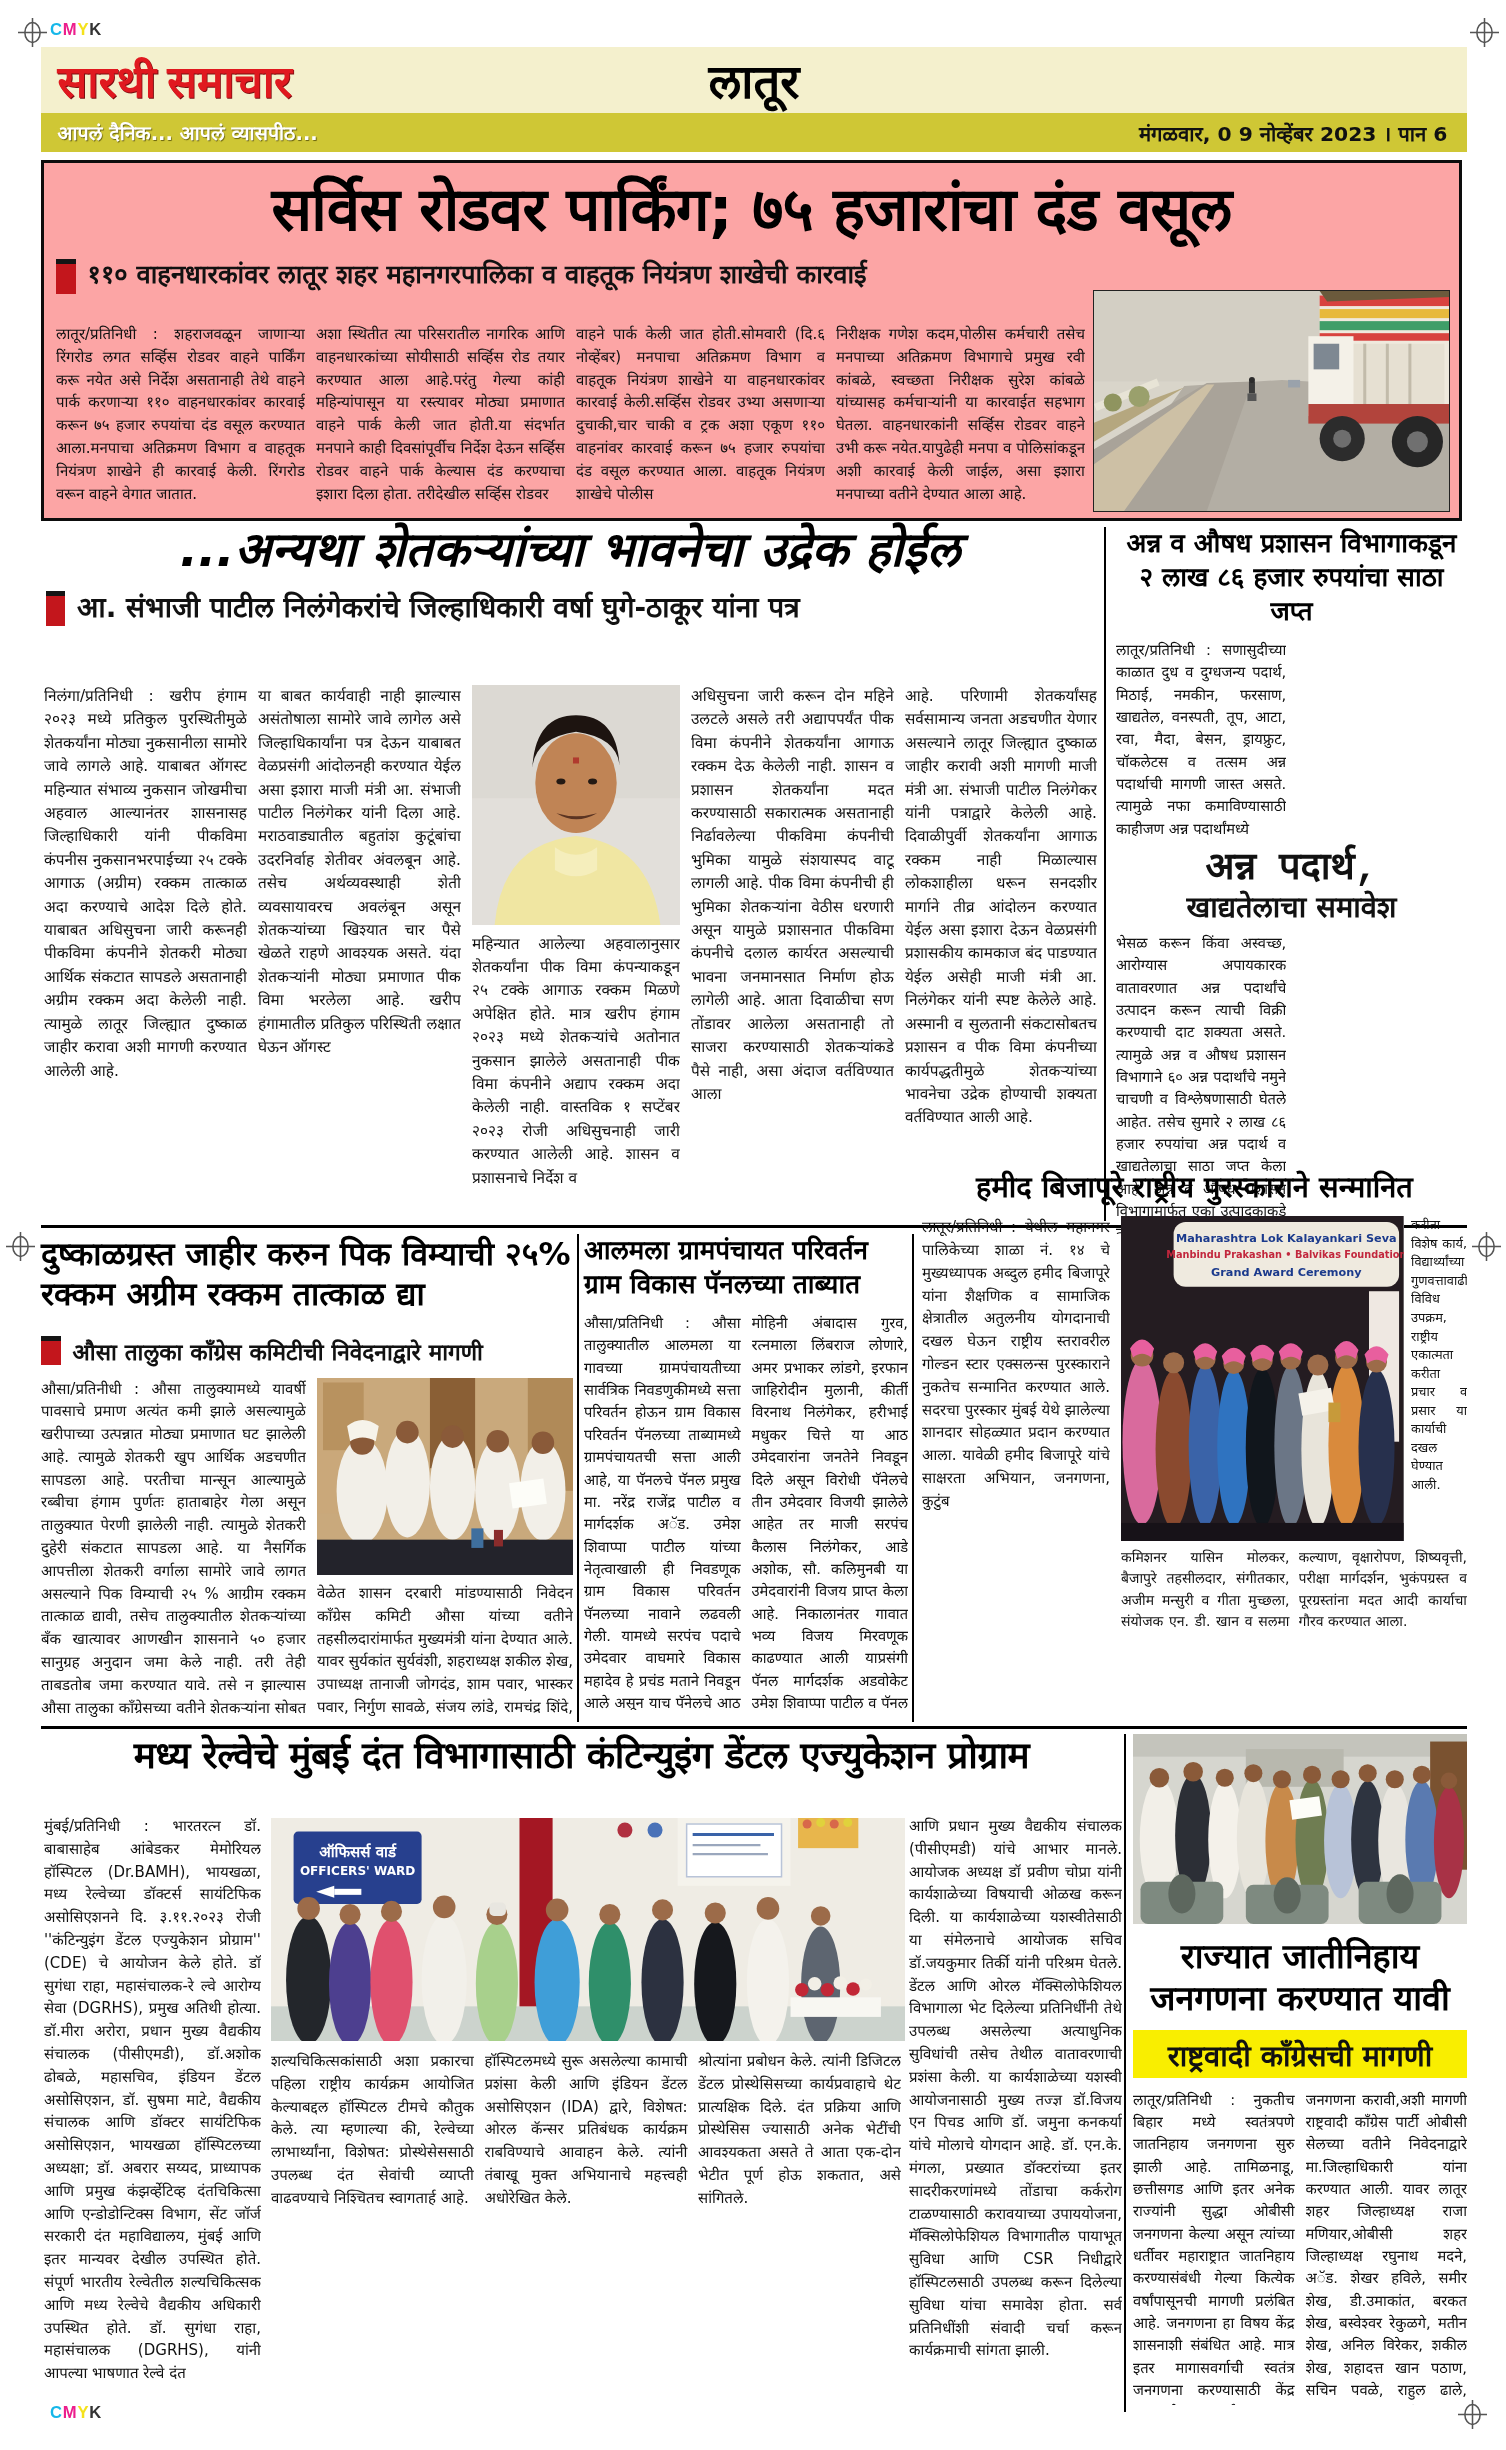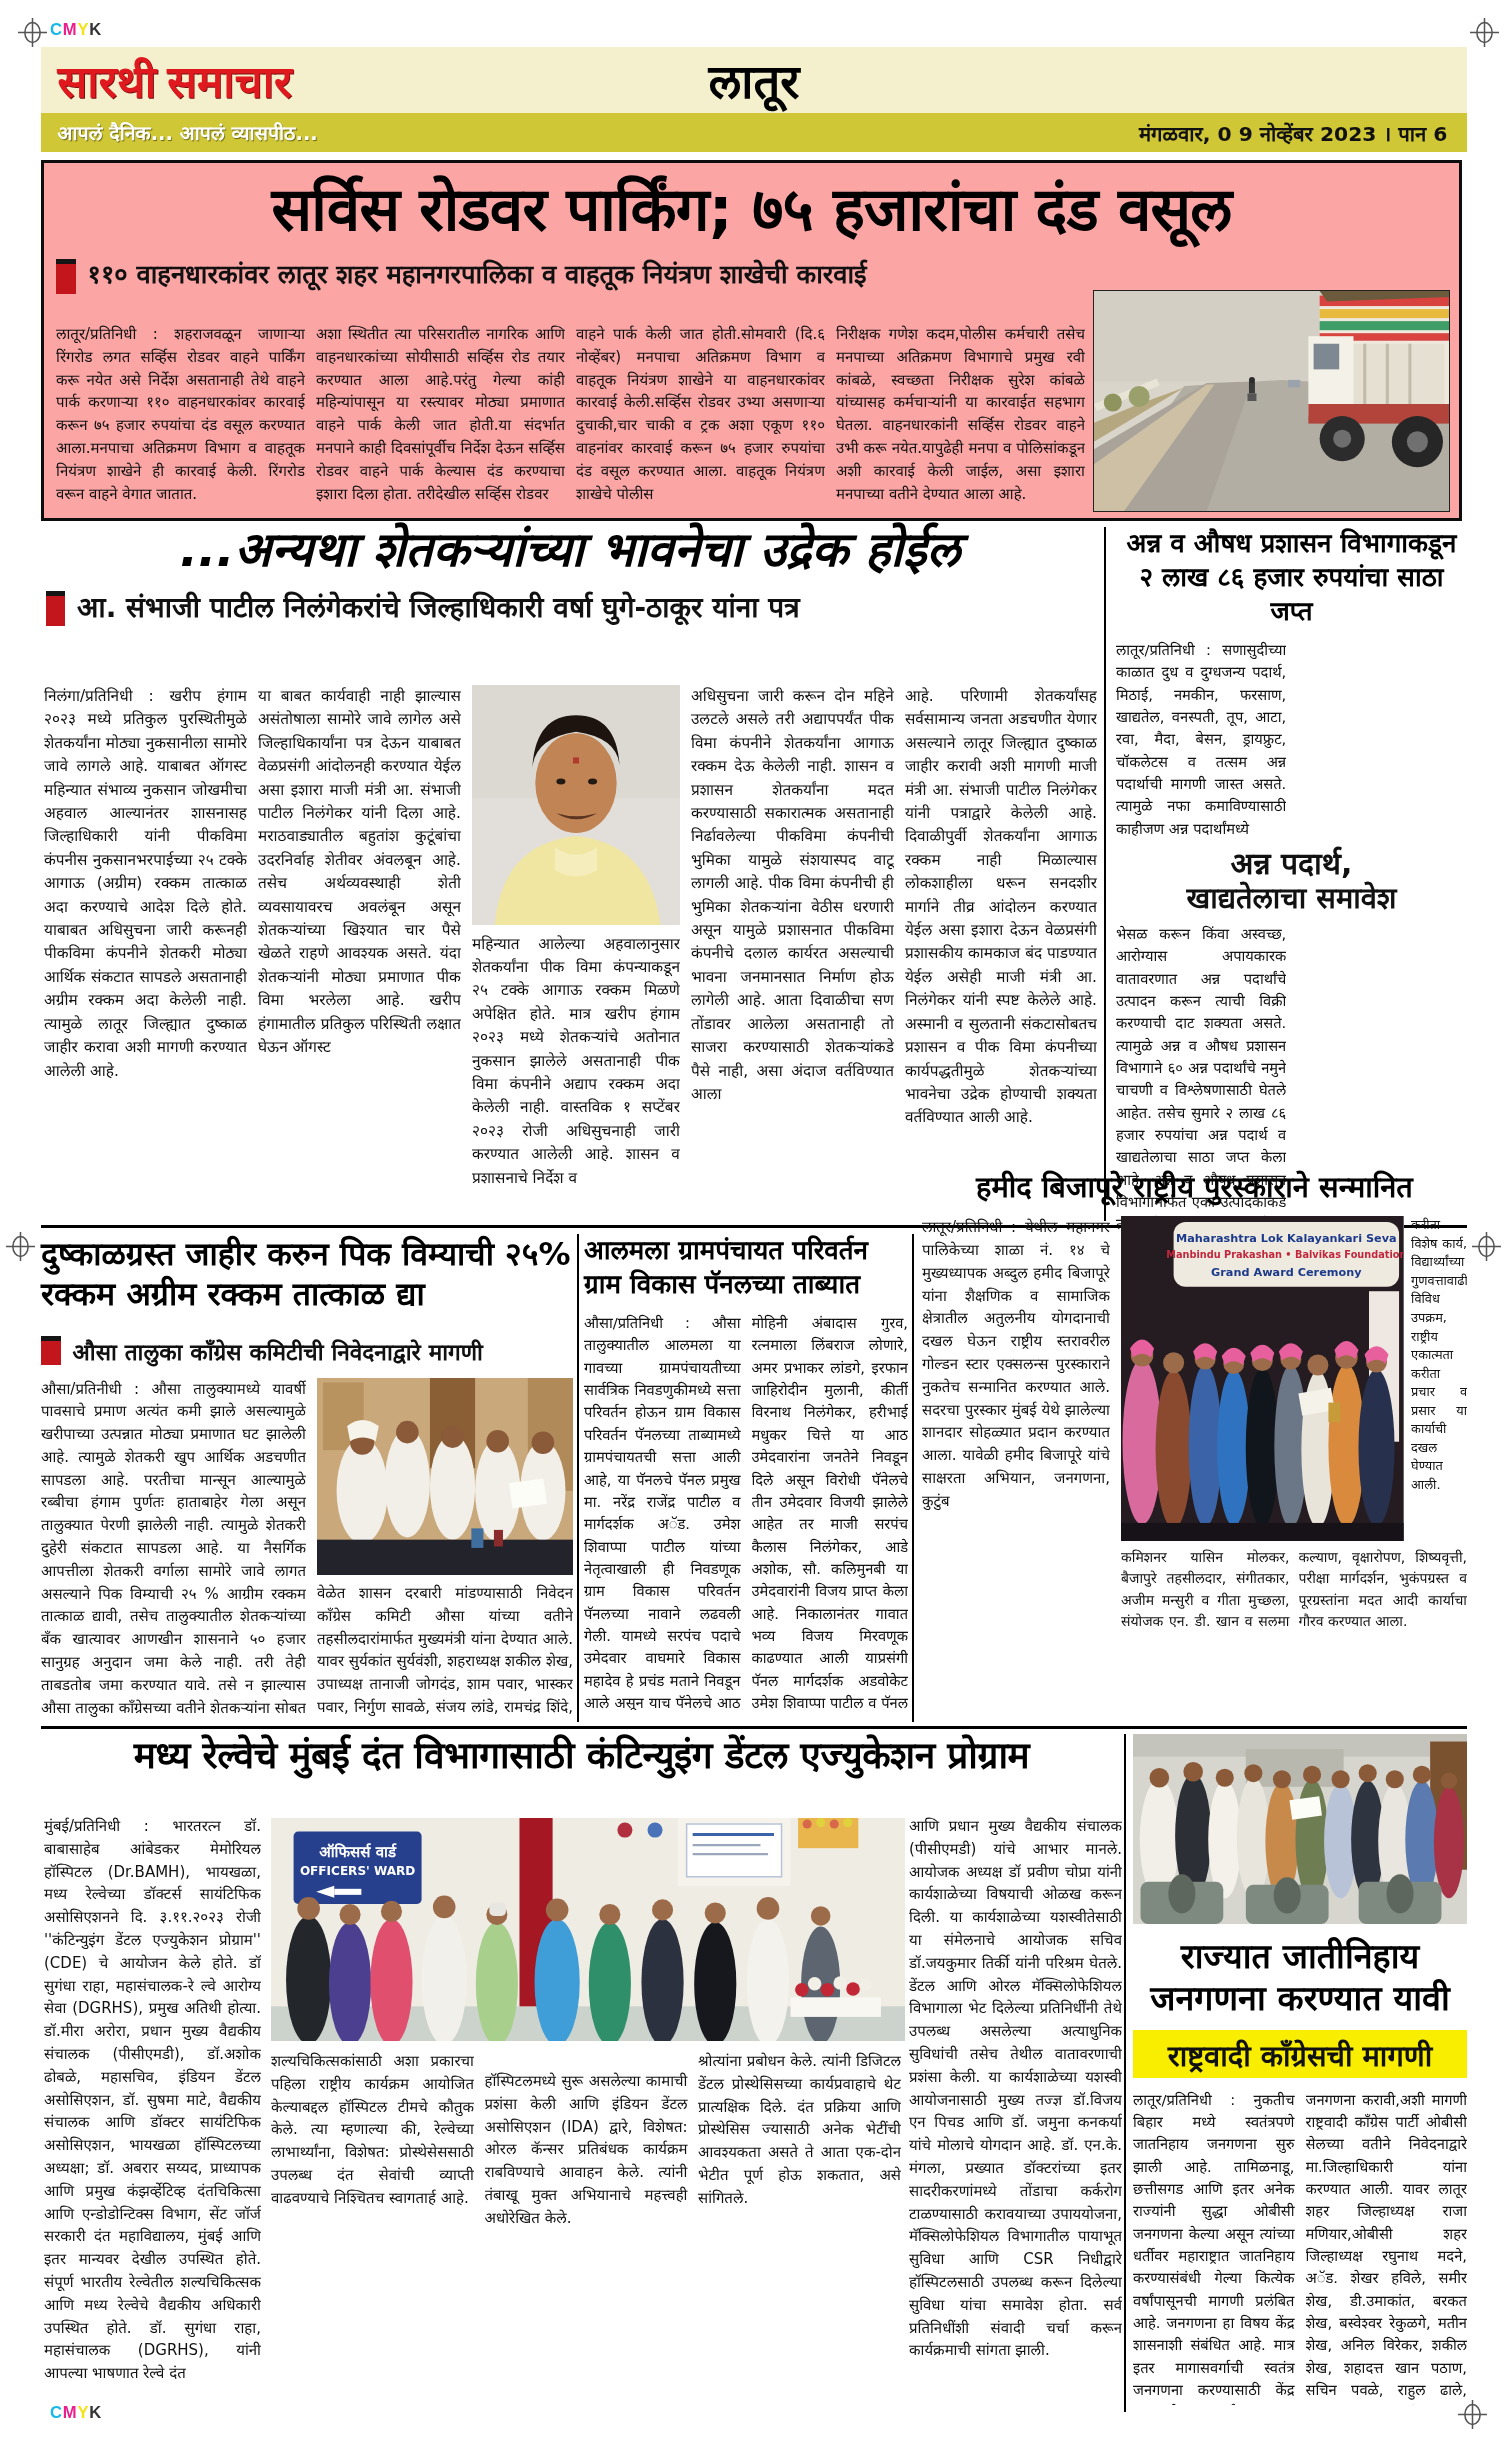--- a/index.html
+++ b/index.html
@@ -19,21 +19,21 @@
   .cmyk{font-size:16.6px;font-weight:bold;letter-spacing:0.8px;font-family:"Liberation Sans",sans-serif;}
   .cmyk .c{color:#16b7e9;} .cmyk .m{color:#ec1e8c;} .cmyk .y{color:#f5e21b;} .cmyk .k{color:#333;}
   
   .masthead-top{background:#f4f0cd;}
   .masthead-band{background:#cfc735;}
   .paper-name{font-family:"Liberation Serif","DejaVu Serif",serif;font-weight:bold;color:#e0191f;font-size:44px;text-shadow:0.8px 0.8px 0 #7a0d10;}
   .edition{font-weight:bold;font-size:47px;color:#000;}
   .tagline{color:#fff;font-weight:bold;font-size:19.6px;text-shadow:0.8px 0.8px 0.8px #6b6510;}
   .dateline{color:#111;font-weight:bold;font-size:20.3px;}
   .inset-hl{font-weight:bold;text-align:center;line-height:1.15;column-span:all;margin:7.5px 0;}
-  .inset-hl .l1{font-size:30px;} .inset-hl .l2{font-size:29px;}
+  .inset-hl .l1{font-size:38px;font-family:Liberation Mono, monospace;} .inset-hl .l2{font-size:29px;}
   .twocol{column-count:2;column-gap:10.5px;}
   .threecol{display:flex;gap:10.5px;}
 </style>
 </head>
 <body>
 
 <div class="abs cmyk" style="left:50px;top:19.6px;"><span class="c">C</span><span class="m">M</span><span class="y">Y</span><span class="k">K</span></div>
 <div class="abs cmyk" style="left:50px;top:2403px;"><span class="c">C</span><span class="m">M</span><span class="y">Y</span><span class="k">K</span></div>
 
 <svg class="abs reg-mark" style="left:18px;top:18px;" width="29" height="29" viewBox="0 0 38 38">
@@ -354,21 +354,21 @@
             <circle cx="722" cy="220" r="9" fill="#f2efe6"></circle>
           <circle cx="739" cy="228" r="9" fill="#c22736"></circle>
             <circle cx="756" cy="219" r="9" fill="#f2efe6"></circle>
           <circle cx="773" cy="227" r="9" fill="#c22736"></circle>
             <circle cx="790" cy="221" r="8" fill="#f2efe6"></circle>
         </g>
       </svg>
     </div>
     <div class="threecol" style="margin-top:9px;">
       <div class="body-text" style="width:203px;height:325px;">शल्यचिकित्सकांसाठी अशा प्रकारचा पहिला राष्ट्रीय कार्यक्रम आयोजित केल्याबद्दल हॉस्पिटल टीमचे कौतुक केले. त्या म्हणाल्या की, रेल्वेच्या लाभार्थ्यांना, विशेषत: प्रोस्थेसेससाठी उपलब्ध दंत सेवांची व्याप्ती वाढवण्याचे निश्चितच स्वागतार्ह आहे.</div>
-      <div class="body-text" style="width:203px;height:325px;margin-top:20px;">हॉस्पिटलमध्ये सुरू असलेल्या कामाची प्रशंसा केली आणि इंडियन डेंटल असोसिएशन (IDA) द्वारे, विशेषत: ओरल कॅन्सर प्रतिबंधक कार्यक्रम राबविण्याचे आवाहन केले. त्यांनी तंबाखू मुक्त अभियानाचे महत्त्वही अधोरेखित केले.</div>
+      <div class="body-text" style="width:203px;height:325px;">हॉस्पिटलमध्ये सुरू असलेल्या कामाची प्रशंसा केली आणि इंडियन डेंटल असोसिएशन (IDA) द्वारे, विशेषत: ओरल कॅन्सर प्रतिबंधक कार्यक्रम राबविण्याचे आवाहन केले. त्यांनी तंबाखू मुक्त अभियानाचे महत्त्वही अधोरेखित केले.</div>
       <div class="body-text" style="width:203px;height:325px;">श्रोत्यांना प्रबोधन केले. त्यांनी डिजिटल डेंटल प्रोस्थेसिसच्या कार्यप्रवाहाचे थेट प्रात्यक्षिक दिले. दंत प्रक्रिया आणि प्रोस्थेसिस ज्यासाठी अनेक भेटींची आवश्यकता असते ते आता एक-दोन भेटीत पूर्ण होऊ शकतात, असे सांगितले.</div>
     </div>
   </div>
   <div class="body-text abs" style="left:868px;top:81px;width:213px;height:595px;">आणि प्रधान मुख्य वैद्यकीय संचालक (पीसीएमडी) यांचे आभार मानले. आयोजक अध्यक्ष डॉ प्रवीण चोप्रा यांनी कार्यशाळेच्या विषयाची ओळख करून दिली. या कार्यशाळेच्या यशस्वीतेसाठी या संमेलनाचे आयोजक सचिव डॉ.जयकुमार तिर्की यांनी परिश्रम घेतले. डेंटल आणि ओरल मॅक्सिलोफेशियल विभागाला भेट दिलेल्या प्रतिनिर्धींनी तेथे उपलब्ध असलेल्या अत्याधुनिक सुविधांची तसेच तेथील वातावरणाची प्रशंसा केली. या कार्यशाळेच्या यशस्वी आयोजनासाठी मुख्य तज्ज्ञ डॉ.विजय एन पिचड आणि डॉ. जमुना कनकर्या यांचे मोलाचे योगदान आहे. डॉ. एन.के. मंगला, प्रख्यात डॉक्टरांच्या इतर सादरीकरणांमध्ये तोंडाचा कर्करोग टाळण्यासाठी करावयाच्या उपाययोजना, मॅक्सिलोफेशियल विभागातील पायाभूत सुविधा आणि CSR निधीद्वारे हॉस्पिटलसाठी उपलब्ध करून दिलेल्या सुविधा यांचा समावेश होता. सर्व प्रतिनिधींशी संवादी चर्चा करून कार्यक्रमाची सांगता झाली.</div>
 </div>
 
 <div class="abs vrule" style="left:1124px;top:1734px;height:678px;"></div>
 
 <div class="abs" style="left:1133px;top:1734px;width:334px;height:682px;">
   <div class="photo" style="width:334px;height:190px;">

